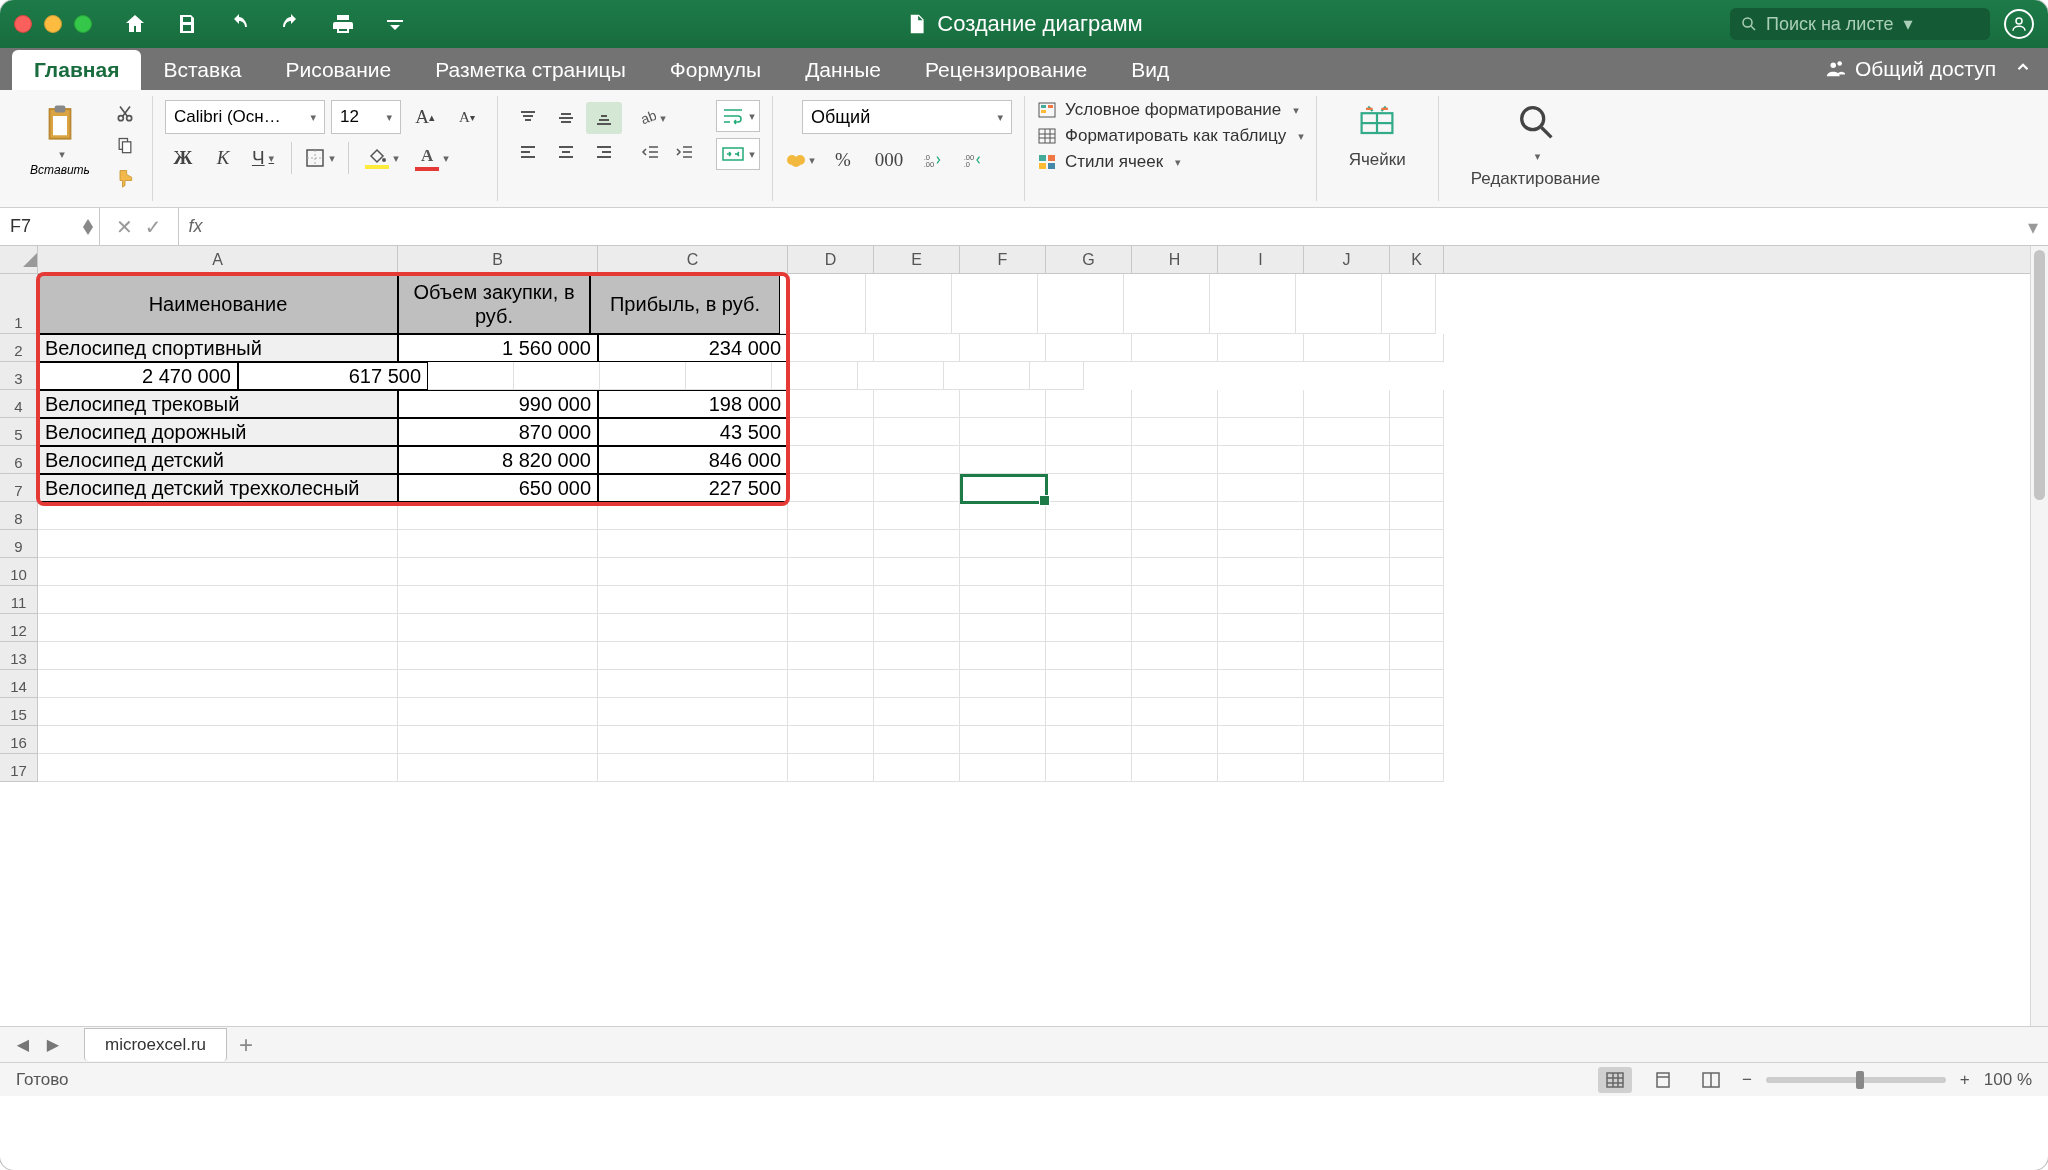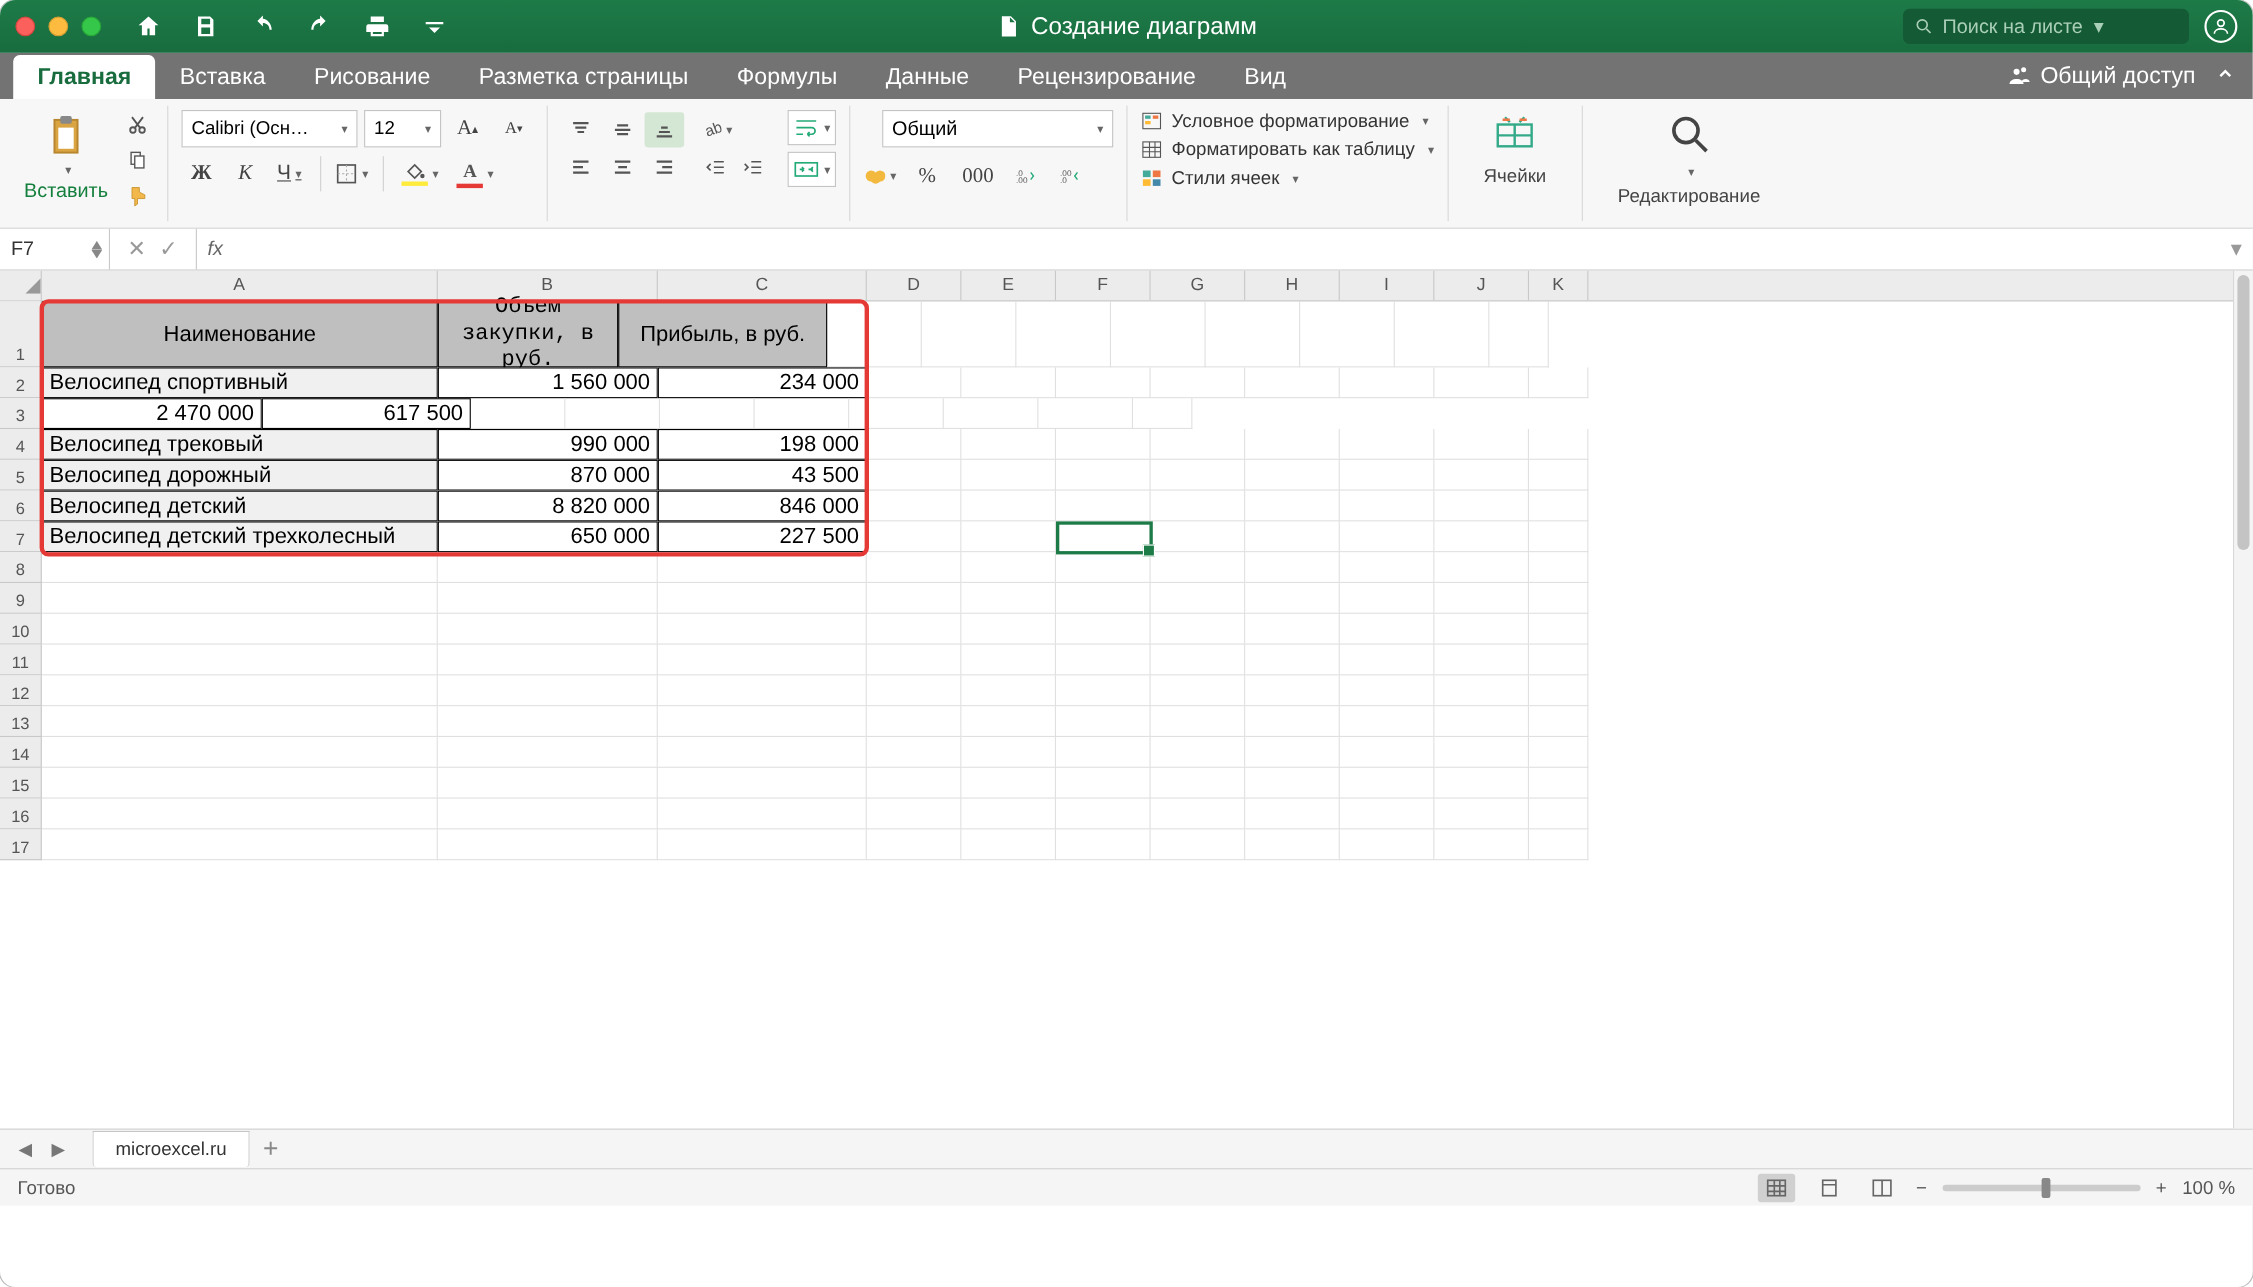--- a/index.html
+++ b/index.html
@@ -29,21 +29,21 @@
 .chevron-up { color: #fff; cursor: pointer; }
 
 
 .ribbon { height: 118px; background: #f7f7f7; border-bottom: 1px solid #d0d0d0; display: flex; align-items: stretch; padding: 6px 8px; }
 .group { display: flex; flex-direction: column; justify-content: flex-start; padding: 4px 12px; border-right: 1px solid #d8d8d8; }
 .group:last-child { border-right: none; }
 .group-row { display: flex; gap: 6px; align-items: center; }
 .paste-section { display: flex; gap: 10px; align-items: flex-start; }
 .paste-big { display: flex; flex-direction: column; align-items: center; gap: 2px; width: 80px; }
 .paste-big svg { width: 42px; height: 46px; }
-.paste-label { font-size: 18px; color: #15803d; }
+.paste-label { font-size: 12px; color: #000000; font-style: italic; }
 .paste-side { display: flex; flex-direction: column; gap: 4px; }
 .small-btn { width: 30px; height: 28px; display: flex; align-items: center; justify-content: center; cursor: pointer; border-radius: 3px; }
 .small-btn svg { width: 20px; height: 20px; fill: #555; }
 .font-select { width: 160px; height: 34px; border: 1px solid #c4c4c4; background: #fff; font-size: 17px; padding: 0 8px; display: flex; align-items: center; justify-content: space-between; }
 .size-select { width: 70px; height: 34px; border: 1px solid #c4c4c4; background: #fff; font-size: 17px; padding: 0 8px; display: flex; align-items: center; justify-content: space-between; }
 .font-btns { display: flex; gap: 4px; margin-top: 8px; }
 .biu-btn { width: 36px; height: 32px; display: flex; align-items: center; justify-content: center; cursor: pointer; font-size: 19px; font-family: "Times New Roman", serif; color: #444; border-radius: 3px; }
 .biu-btn.bold { font-weight: bold; }
 .biu-btn.italic { font-style: italic; }
 .biu-btn.underline { text-decoration: underline; }
@@ -499,21 +499,21 @@
     <div class="ch" style="width:86px">G</div>
     <div class="ch" style="width:86px">H</div>
     <div class="ch" style="width:86px">I</div>
     <div class="ch" style="width:86px">J</div>
     <div class="ch" style="width:54px">K</div>
   </div>
   <div class="grid-body" id="grid-body">
       <div class="row" style="height: 60px;">
         <div class="rh" style="height: 60px;">1</div>
         <div class="cell table-header" style="width: 360px; height: 60px;">Наименование</div>
-        <div class="cell table-header" style="width: 164px; height: 60px; line-height: 1.2; font-family: Liberation Mono, monospace;">Объем закупки, в руб.</div>
+        <div class="cell table-header" style="width: 192px; height: 60px; line-height: 1.2;">Объем закупки, в руб.</div>
         <div class="cell table-header" style="width: 190px; height: 60px;">Прибыль, в руб.</div>
         <div class="cell" style="width: 86px; height: 60px;"></div>
         <div class="cell" style="width: 86px; height: 60px;"></div>
         <div class="cell" style="width: 86px; height: 60px;"></div>
         <div class="cell" style="width: 86px; height: 60px;"></div>
         <div class="cell" style="width: 86px; height: 60px;"></div>
         <div class="cell" style="width: 86px; height: 60px;"></div>
         <div class="cell" style="width: 86px; height: 60px;"></div>
         <div class="cell" style="width: 54px; height: 60px;"></div>
       </div>

